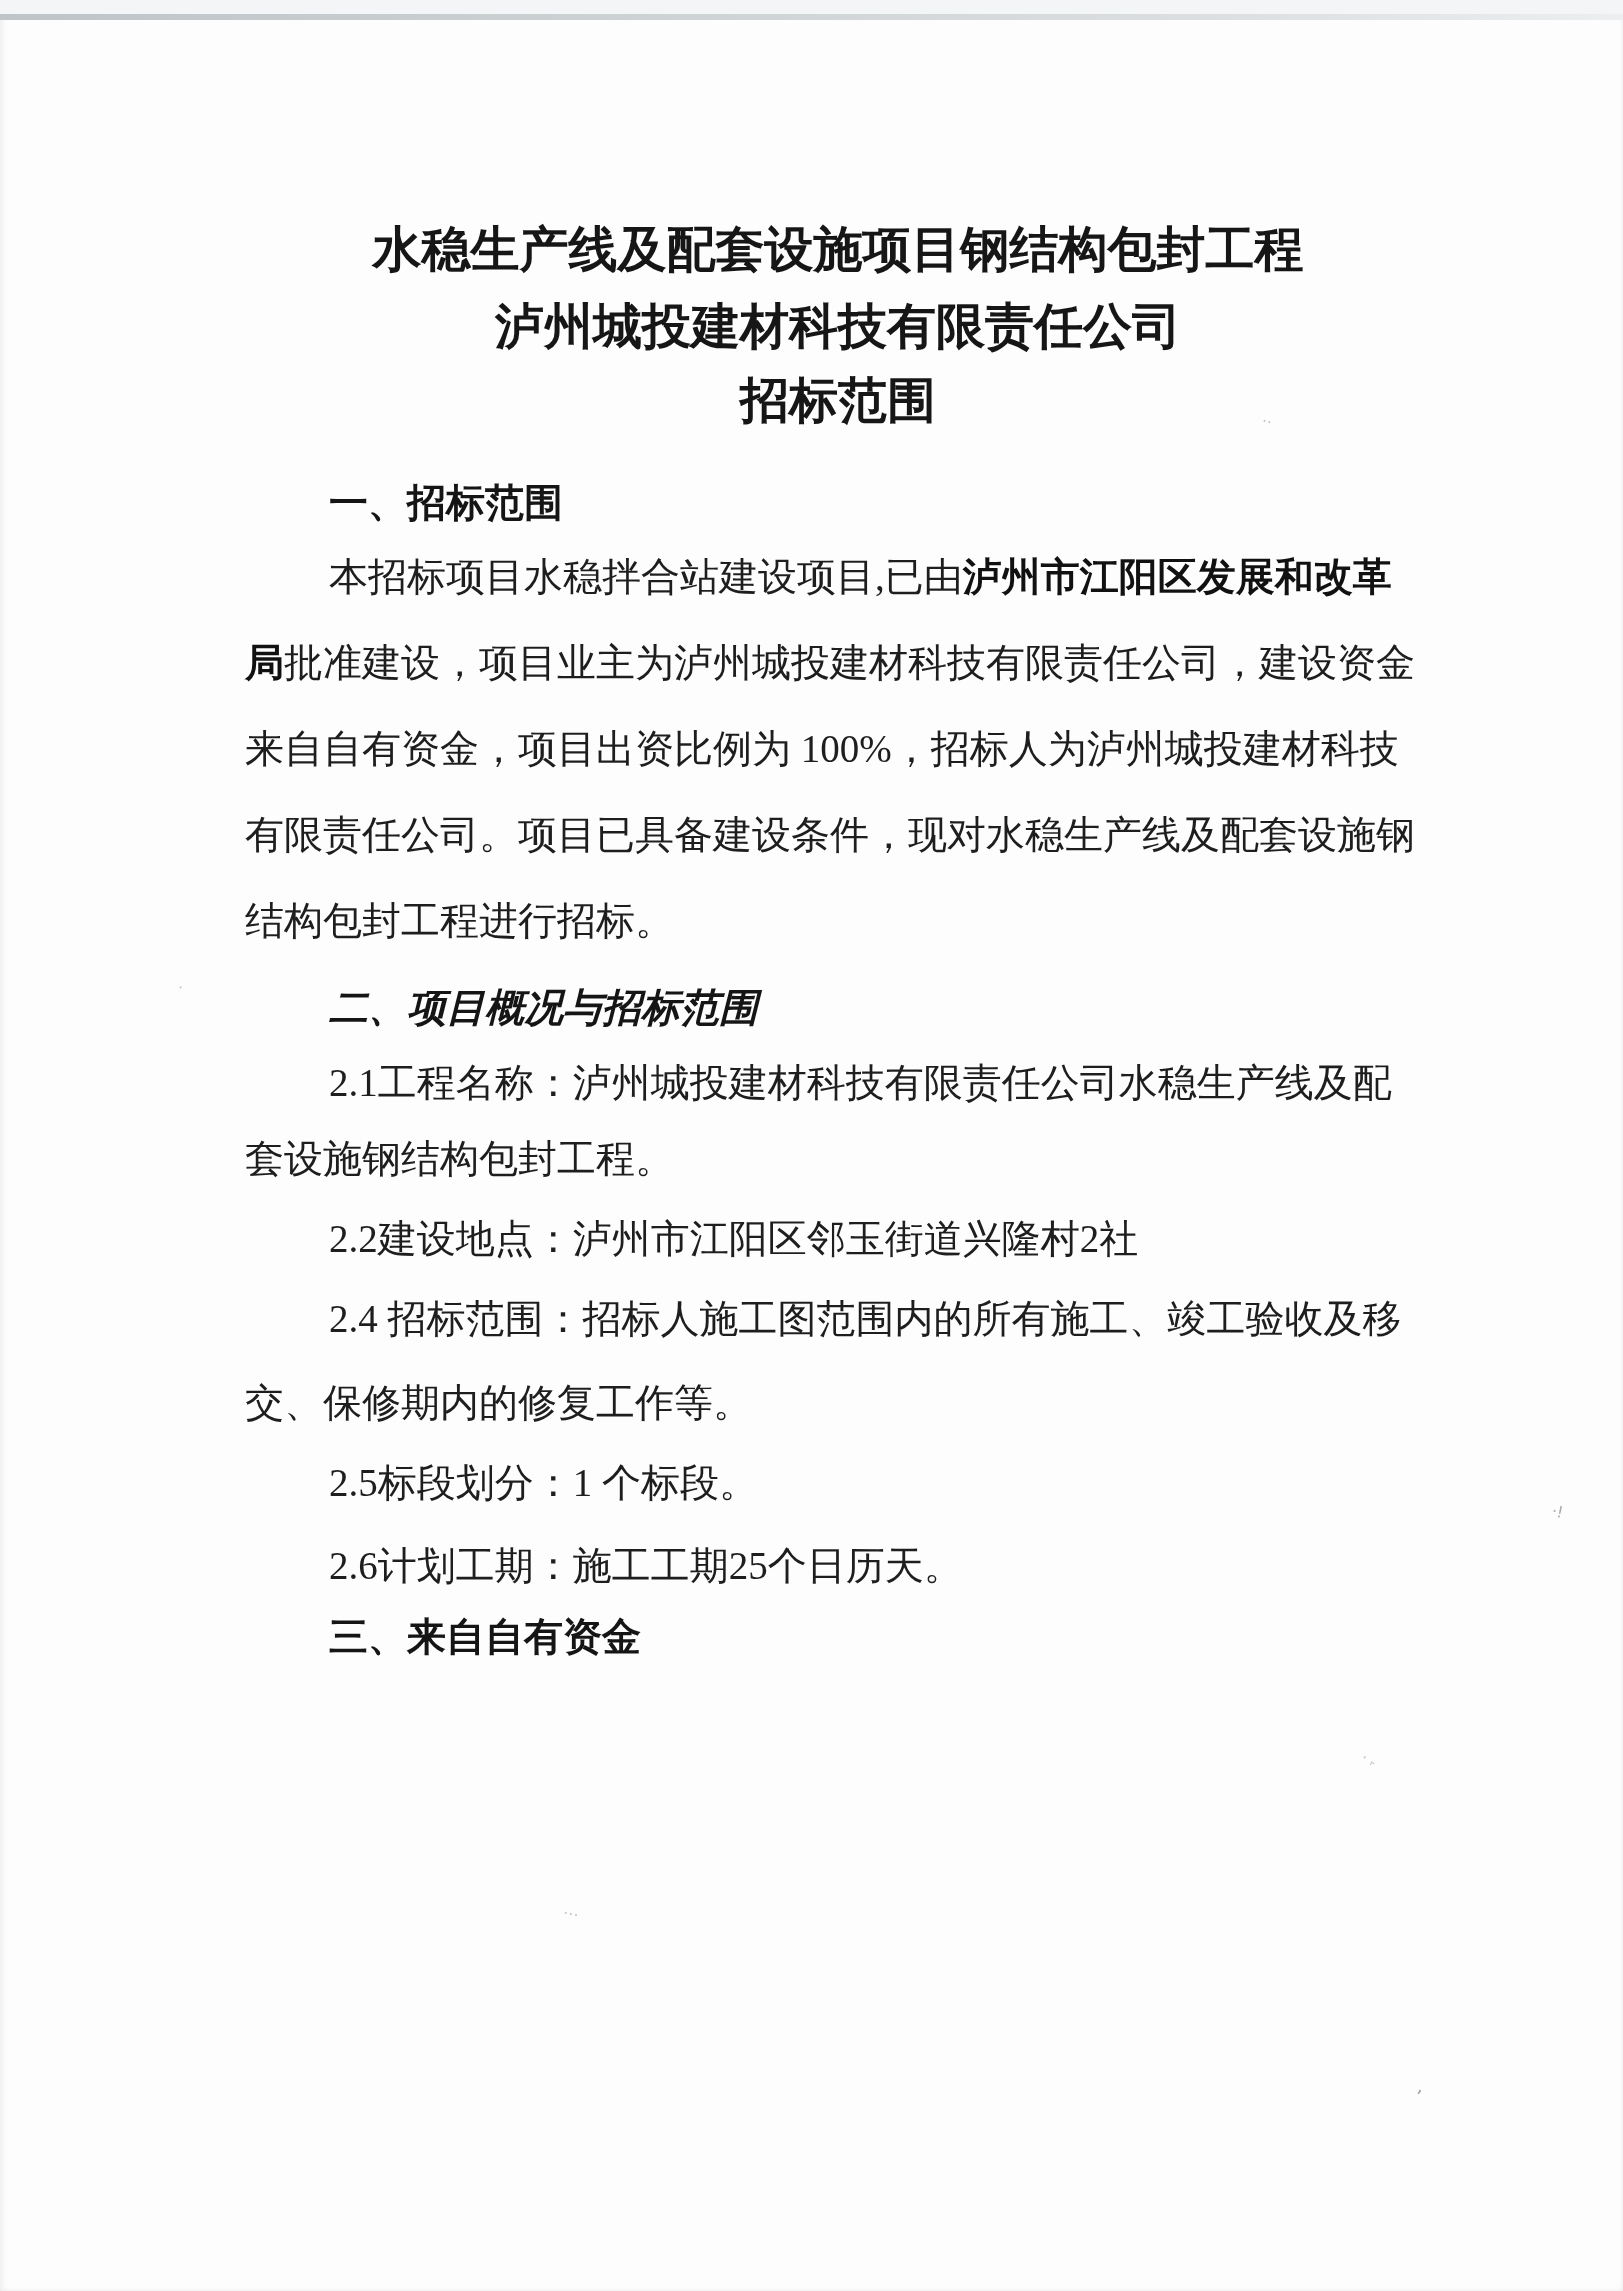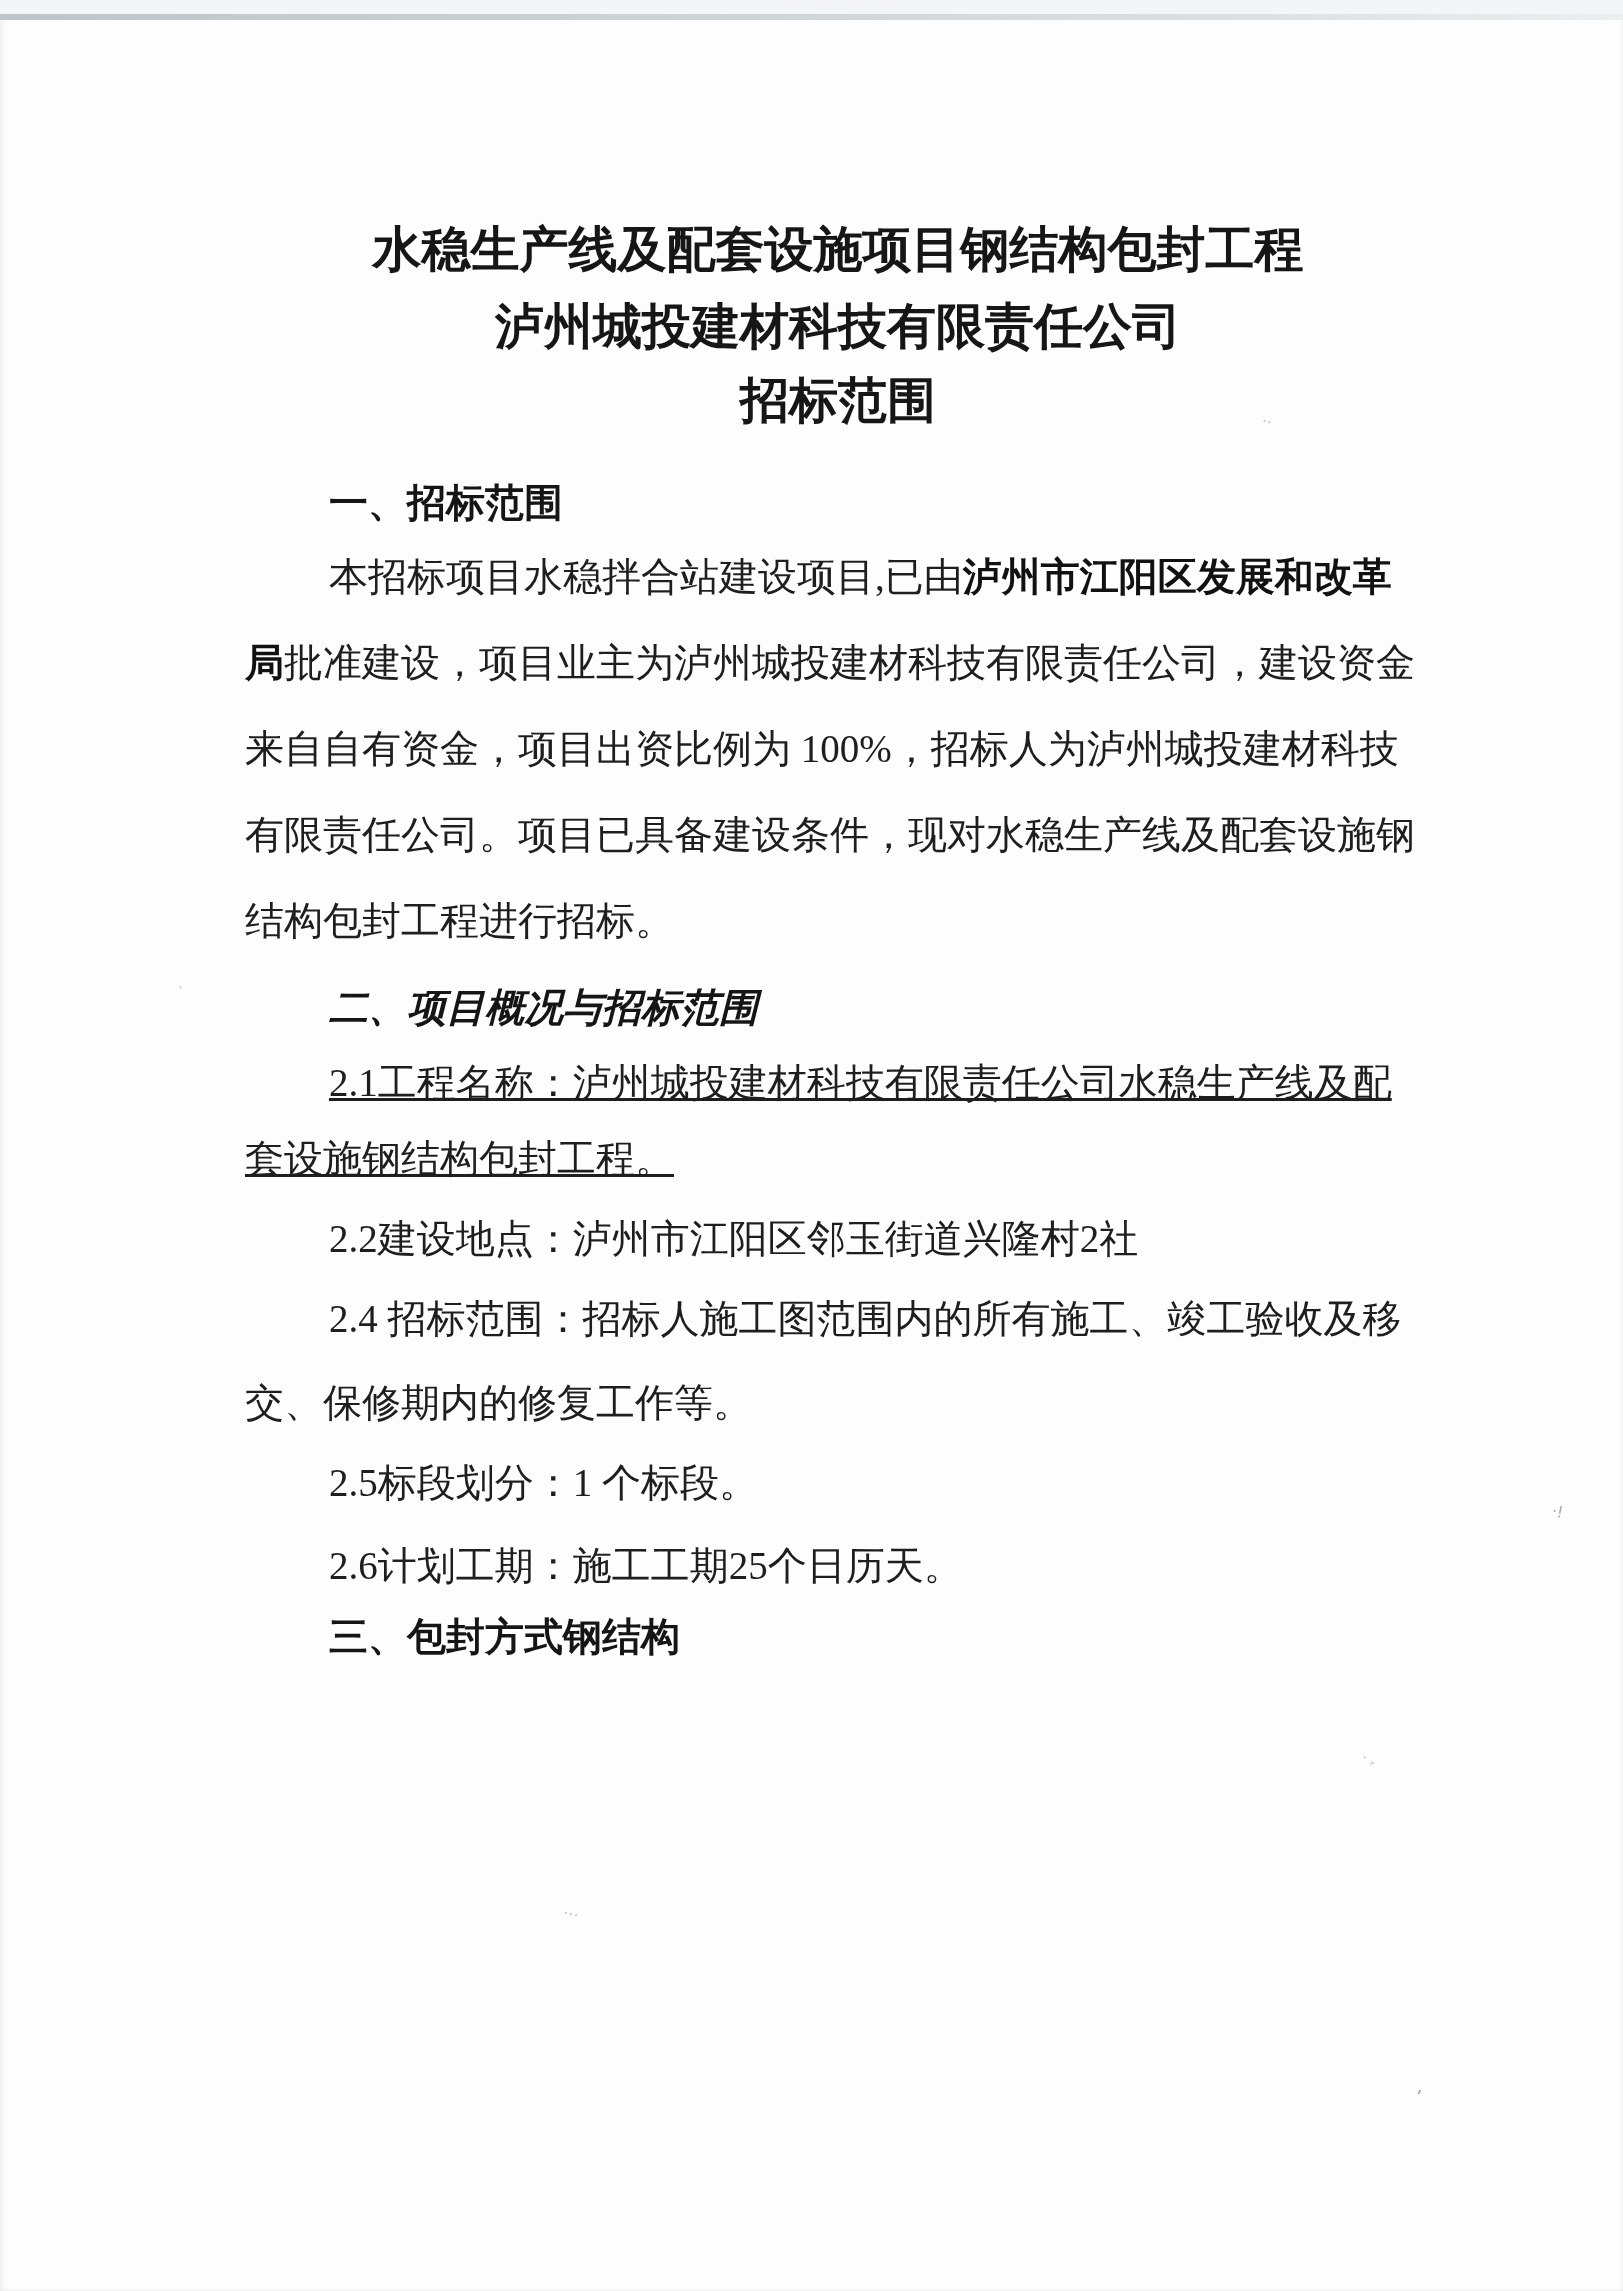--- a/index.html
+++ b/index.html
@@ -61,21 +61,21 @@
   .h-sec-2 { margin-top: 15.7px; font-style: italic; }
   .h-sec-3 { margin-top: 4.9px; }
   .line {
     font-size: 39px;
     white-space: nowrap;
     letter-spacing: 0;
   }
   .para-1 { margin-top: 3.9px; }
   .para-1 .line { line-height: 86px; }
   .indent { text-indent: 84px; }
-  .item-21 { margin-top: 9.8px; text-decoration: underline; }
+  .item-21 { margin-top: 9.8px; }
   .item-21 .line, .item-22 .line, .item-23 .line, .item-25 .line, .item-26 .line { line-height: 76px; }
   .item-22 { margin-top: 3.9px; }
   .item-24 .line { line-height: 84px; }
   .item-26 { margin-top: 6.9px; }
   .b-run {
     font-family: "Liberation Sans", "DejaVu Sans", sans-serif;
     font-weight: 700;
     color: #111;
   }
   .artifact {
@@ -130,21 +130,21 @@
   </div>
 
   <div class="item-25">
     <div class="line indent">2.5标段划分：1 个标段。</div>
   </div>
 
   <div class="item-26">
     <div class="line indent">2.6计划工期：施工工期25个日历天。</div>
   </div>
 
-  <div class="h-sec h-sec-3">三、包封方式钢结构</div>
+  <div class="h-sec h-sec-3">三、来自自有资金</div>
 
 </div>
 
 <span class="artifact" style="left:1552px; top:1502px;">·!</span>
 <span class="artifact faint" style="left:1362px; top:1747px; transform:rotate(-18deg);">·‸</span>
 <span class="artifact" style="left:1415px; top:2086px; font-size:19.6px;">’</span>
 <span class="artifact faint" style="left:564px; top:1900px;">…</span>
 <span class="artifact faint" style="left:1262px; top:412px;">··</span>
 <span class="artifact faint" style="left:178px; top:978px;">·</span>
 

